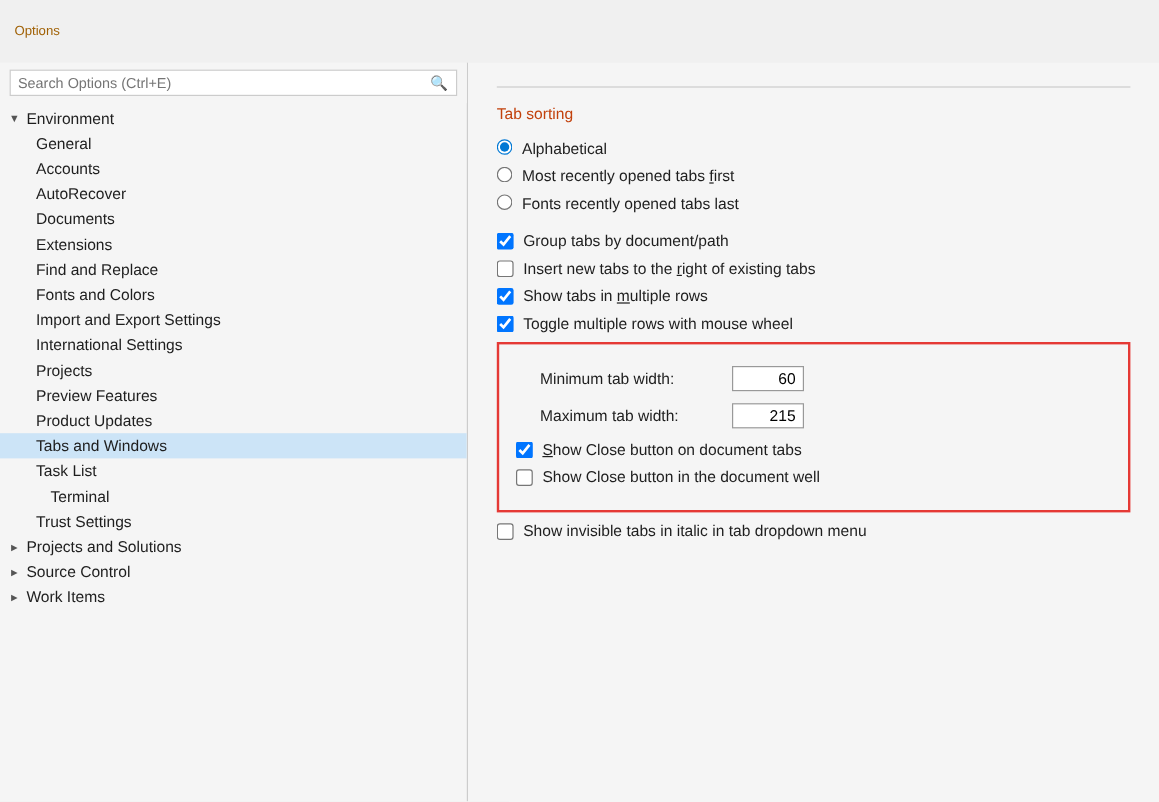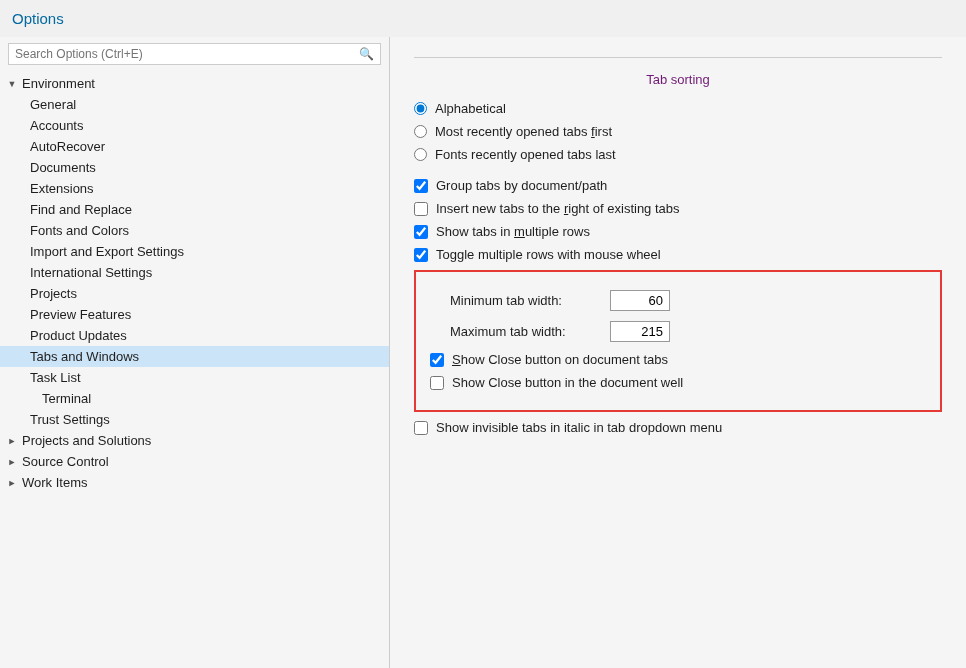--- a/index.html
+++ b/index.html
@@ -15,24 +15,24 @@
 
     .window {
       width: 966px;
       height: 668px;
       background: #f0f0f0;
       display: flex;
       flex-direction: column;
     }
 
     .title-bar {
-      padding: 10px 12px;
-      font-size: 15px;
+      padding: 20px 12px;
+      font-size: 11px;
       font-weight: normal;
-      color: #0369a1;
+      color: #a16207;
       background: #f0f0f0;
     }
 
     .main-content {
       display: flex;
       flex: 1;
       overflow: hidden;
     }
 
     
@@ -115,31 +115,30 @@
       flex: 1;
       background: #f5f5f5;
       padding: 20px 24px;
       overflow-y: auto;
     }
 
     .section-title {
       font-size: 13px;
       font-weight: normal;
       margin-bottom: 14px;
-      color: #701a75;
-      text-align: center;
+      color: #c2410c;
     }
 
     .radio-group {
       margin-bottom: 16px;
     }
 
     .radio-item {
       display: flex;
-      align-items: center;
+      align-items: flex-start;
       margin-bottom: 8px;
     }
 
     .radio-item input[type="radio"] {
       margin-right: 8px;
       accent-color: #0078d4;
     }
 
     .radio-item label {
       font-size: 13px;

